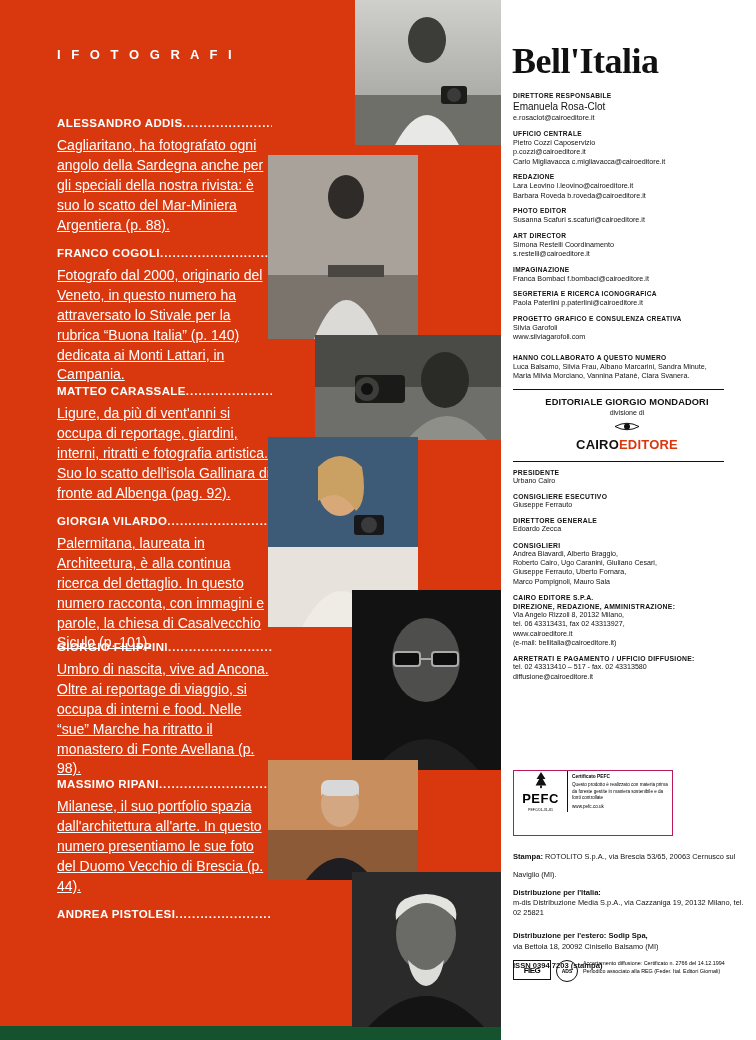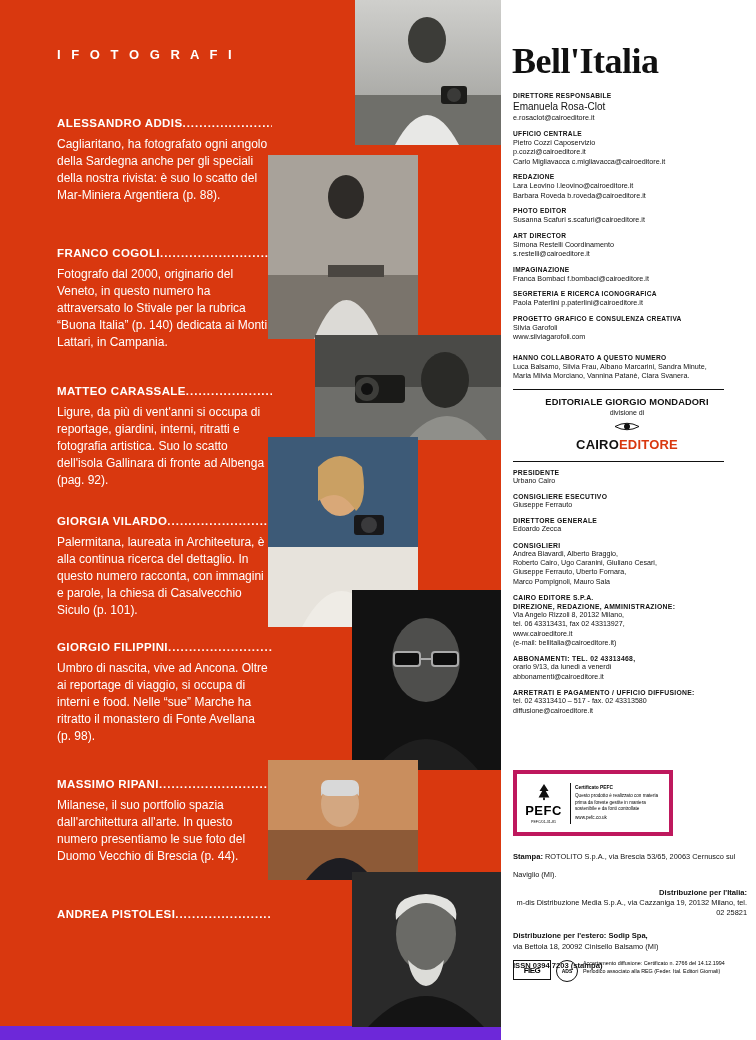--- a/index.html
+++ b/index.html
@@ -4,21 +4,21 @@
 <style>
   * { box-sizing: border-box; }
   html, body { margin:0; padding:0; }
   body {
     width:756px; height:1040px;
     background:#ffffff;
     font-family:"Liberation Sans", sans-serif;
     position:relative;
     overflow:hidden;
   }
-  .page { position:relative; width:756px; height:1040px; background:#6d28d9;padding-left:36px; }
+  .page { position:relative; width:756px; height:1040px; background:#14532d;padding-left:36px; }
 
   
   .red-panel {
     position:absolute; left:0; top:0; width:501px; height:1026px;
     background:#d9380f;
   }
   .white-gutter {
     position:absolute; left:501px; top:0; width:8px; height:1040px; background:#fff;
   }
 
@@ -28,21 +28,21 @@
   }
 
   
   .entry { position:absolute; left:57px; width:215px; color:#ffffff; }
   .entry .name {
     font-size:11.5px; font-weight:bold; letter-spacing:0.4px;
     white-space:nowrap; overflow:hidden;
   }
   .entry .name .dots { letter-spacing:1px; font-weight:bold; }
   .entry .bio {
-    margin-top:7px; font-size:12px; line-height:1.42; color:#ffffff;
+    margin-top:7px; font-size:14px; line-height:1.42; color:#ffffff;text-decoration:underline;
   }
 
   
   .photo { position:absolute; overflow:hidden; }
   .photo .inner { width:100%; height:100%; }
 
   
   .right { position:absolute; left:509px; top:0; width:247px; height:1040px; background:#fff; }
   .masthead {
     position:absolute; left:3px; top:40px;
@@ -71,21 +71,21 @@
   .cairo-word { font-size:13px; font-weight:bold; letter-spacing:0.2px; }
   .cairo-word .red { color:#d9380f; }
 
   .corp { position:relative; width:228px; color:#111; }
   .corp .cred-head { font-size:6.8px; }
   .corp .cred-line { font-size:7.1px; }
 
   
   .pefc {
     position:absolute; left:4px; top:770px; width:160px; height:66px;
-    border:4px solid #be185d; display:flex; align-items:center;
+    border:1px solid #be185d; display:flex; align-items:flex-start;
   }
   .pefc-left {
     width:54px; border-right:1px solid #111; display:flex; flex-direction:column;
     align-items:center; justify-content:center; gap:2px;
   }
   .pefc-logo { font-size:13px; font-weight:bold; letter-spacing:0.5px; }
   .pefc-tree { width:18px; height:18px; }
   .pefc-right { flex:1; padding:3px 4px; font-size:4.6px; line-height:1.35; }
   .pefc-title { font-size:4.8px; font-weight:bold; margin-bottom:2px; }
 
@@ -330,25 +330,20 @@
           <div class="cred-head">CAIRO EDITORE S.P.A.</div>
         </div>
         <div class="cred-block">
           <div class="cred-head">DIREZIONE, REDAZIONE, AMMINISTRAZIONE:</div>
           <div class="cred-line">Via Angelo Rizzoli 8, 20132 Milano,</div>
           <div class="cred-line">tel. 06 43313431, fax 02 43313927,</div>
           <div class="cred-line">www.cairoeditore.it</div>
           <div class="cred-line">(e-mail: bellitalia@cairoeditore.it)</div>
         </div>
         <div class="cred-block">
-          <div class="cred-head">ABBONAMENTI: tel. 02 43313468,</div>
-          <div class="cred-line">orario 9/13, da lunedì a venerdì</div>
-          <div class="cred-line">abbonamenti@cairoeditore.it</div>
-        </div>
-        <div class="cred-block">
           <div class="cred-head">ARRETRATI E PAGAMENTO / UFFICIO DIFFUSIONE:</div>
           <div class="cred-line">tel. 02 43313410 – 517 - fax. 02 43313580</div>
           <div class="cred-line">diffusione@cairoeditore.it</div>
         </div>
       </div>
     </div>
 
     <div class="pefc">
       <div class="pefc-left">
         <svg class="pefc-tree" viewBox="0 0 20 20">
@@ -362,21 +357,21 @@
         <div class="pefc-title">Certificato PEFC</div>
         <div>Questo prodotto è realizzato con materia prima da foreste gestite in maniera sostenibile e da fonti controllate</div>
         <div style="margin-top:3px;">www.pefc.co.uk</div>
       </div>
     </div>
 
     <div class="footer-block" style="top:845px;">
       <div>
         <span class="foot-bold">Stampa:</span><span class="foot-line"> ROTOLITO S.p.A., via Brescia 53/65, 20063 Cernusco sul Naviglio (MI).</span>
       </div>
-      <div style="margin-top:7px;text-align:right;">
+      <div style="margin-top:7px;">
         <div class="foot-bold">Distribuzione per l'Italia:</div>
         <div class="foot-line">m-dis Distribuzione Media S.p.A., via Cazzaniga 19, 20132 Milano, tel. 02 25821</div>
       </div>
       <div style="margin-top:6px;">
         <span class="foot-bold">Distribuzione per l'estero:</span><span class="foot-bold"> Sodip Spa,</span>
         <div class="foot-line">via Bettola 18, 20092 Cinisello Balsamo (MI)</div>
       </div>
       <div class="issn">ISSN 0394 7203 (stampa)</div>
     </div>
 

